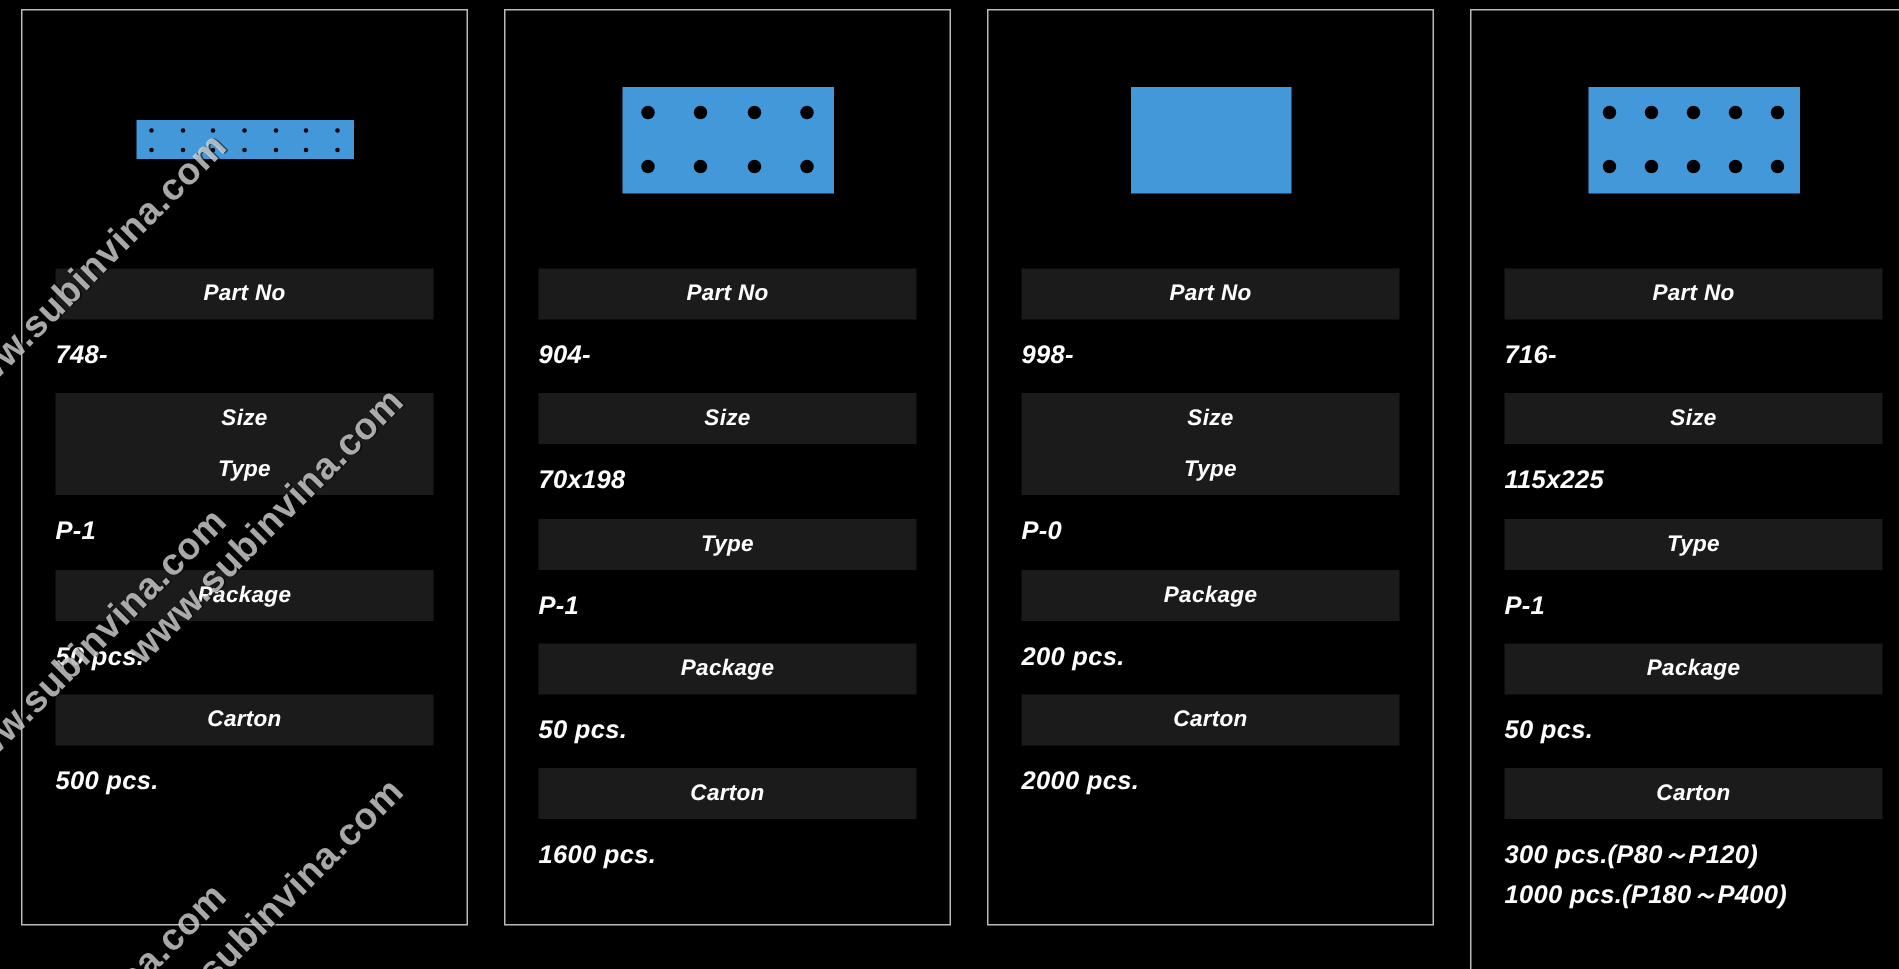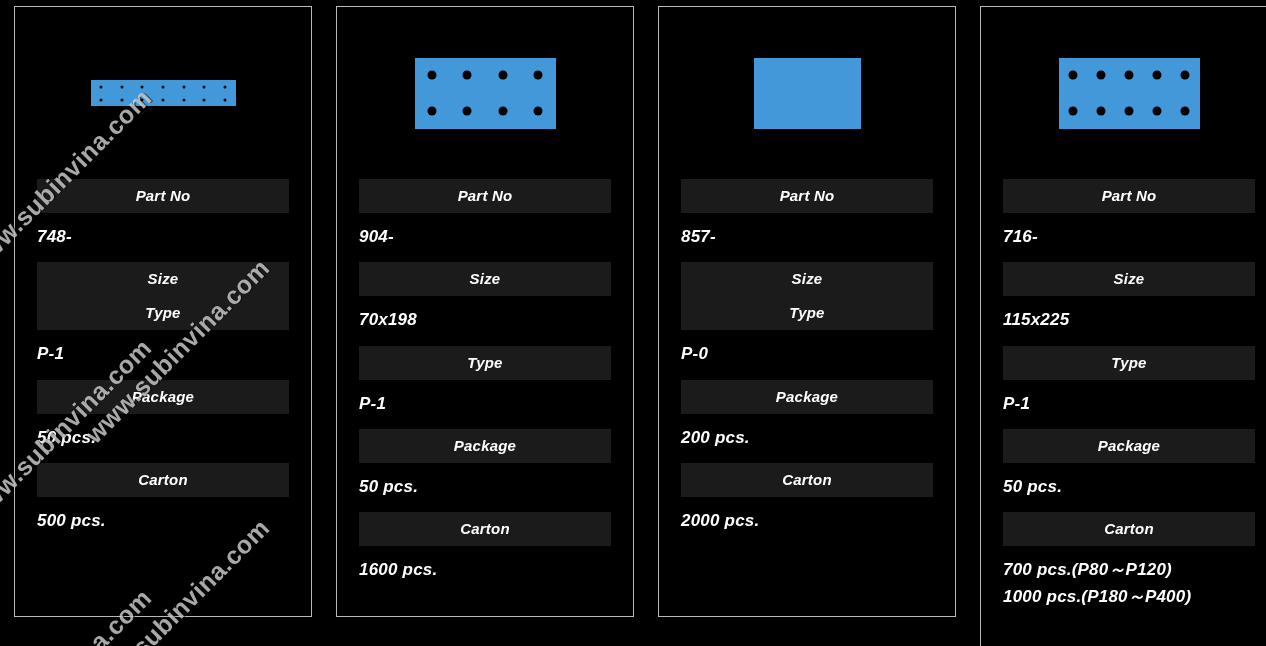--- a/index.html
+++ b/index.html
@@ -177,21 +177,21 @@
       <div class="value">
         <span class="vline">1600 pcs.</span>
       </div>
     </div>
     <div class="card c2">
       <div class="figure-wrap">
         <div class="plate" style="width: 107px; height: 71px; background: rgb(66, 152, 216);"></div>
       </div>
       <div class="label-bar">Part No</div>
       <div class="value">
-        <span class="vline">857-</span>
+        <span class="vline">998-</span>
       </div>
       <div class="label-bar">Size</div>
       <div class="label-bar">Type</div>
       <div class="value">
         <span class="vline">P-0</span>
       </div>
       <div class="label-bar">Package</div>
       <div class="value">
         <span class="vline">200 pcs.</span>
       </div>
@@ -226,21 +226,21 @@
       <div class="label-bar">Type</div>
       <div class="value">
         <span class="vline">P-1</span>
       </div>
       <div class="label-bar">Package</div>
       <div class="value">
         <span class="vline">50 pcs.</span>
       </div>
       <div class="label-bar">Carton</div>
       <div class="value">
-        <span class="vline">700 pcs.(P80～P120)</span>
+        <span class="vline">300 pcs.(P80～P120)</span>
         <span class="vline">1000 pcs.(P180～P400)</span>
       </div>
     </div>
   </div>
 
 <div id="watermark-layer">
     <span class="wm" style="left: -18px; top: 250px; transform: rotate(-45deg);">www.subinvina.com</span>
     <span class="wm" style="left: -18px; top: 500px; transform: rotate(-45deg);">www.subinvina.com</span>
     <span class="wm" style="left: -18px; top: 750px; transform: rotate(-45deg);">www.subinvina.com</span>
     <span class="wm" style="left: 100px; top: 420px; transform: rotate(-45deg);">www.subinvina.com</span>

